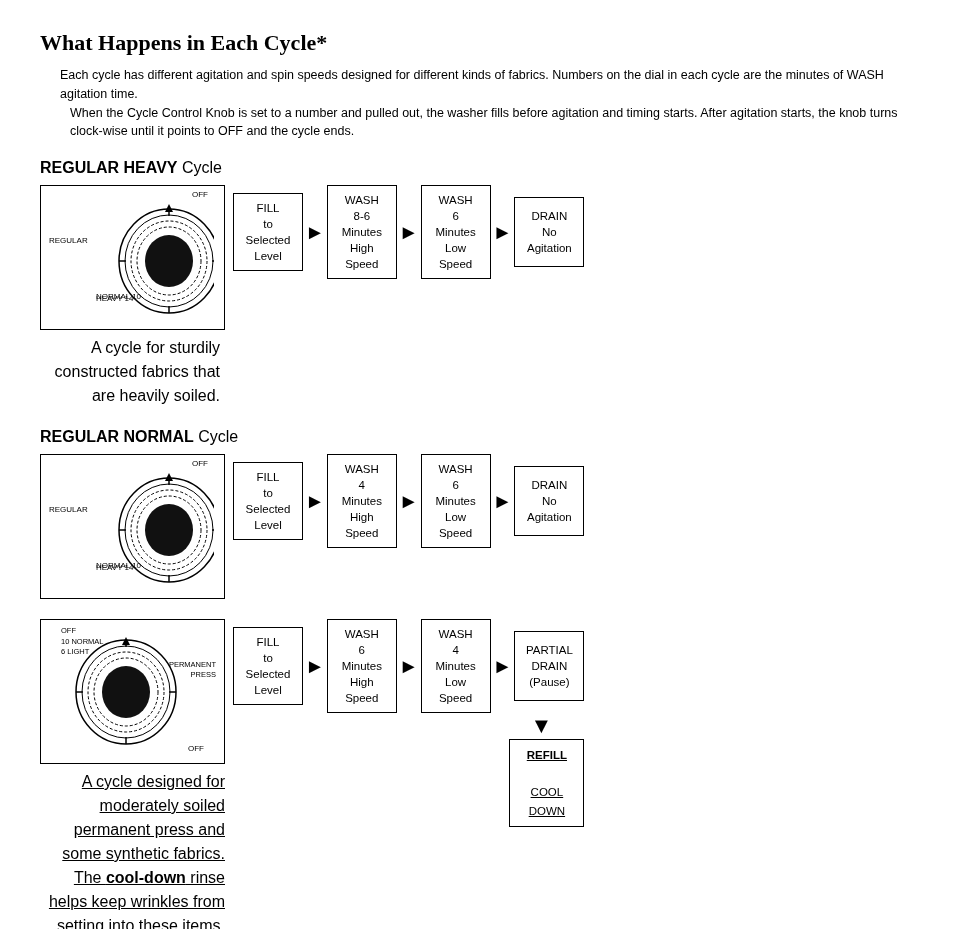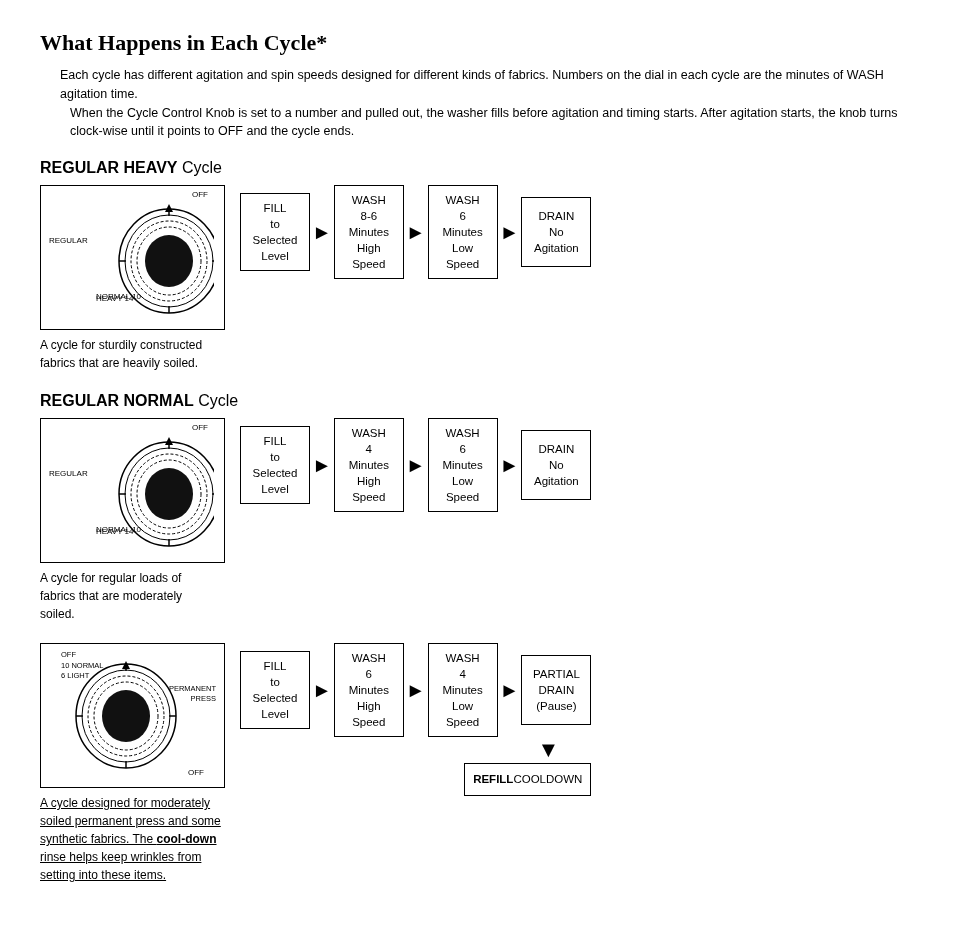--- a/index.html
+++ b/index.html
@@ -41,21 +41,21 @@
     .cycle-title .bold-part {
       font-weight: 900;
       text-transform: uppercase;
     }
     .cycle-title .normal-part {
       font-weight: normal;
     }
     .cycle-row {
       display: flex;
       align-items: flex-start;
-      gap: 15px;
+      gap: 8px;
       margin-bottom: 10px;
     }
     
     .dial-container {
       width: 185px;
       height: 145px;
       border: 1.5px solid #000;
       position: relative;
       flex-shrink: 0;
       background: #fff;
@@ -111,44 +111,47 @@
       align-items: center;
       justify-content: center;
     }
     .flow-arrow {
       font-size: 20px;
       font-weight: bold;
       margin: 0 2px;
       line-height: 1;
     }
     .cycle-desc {
-      font-size: 12px;
+      font-size: 16px;
       line-height: 1.5;
       margin-top: 6px;
       max-width: 180px;
+      text-align: right;
     }
     .perm-row1 {
       display: flex;
       align-items: center;
     }
     .flow-arrow-down {
       font-size: 20px;
       font-weight: bold;
       text-align: center;
       margin-right: 30px;
     }
     .refill-cool-box {
       border: 1.5px solid #000;
       padding: 6px 8px;
       text-align: center;
       font-size: 11.5px;
       line-height: 1.6;
       min-width: 75px;
       display: flex;
+      flex-direction: column;
       align-items: center;
+      text-decoration: underline;
     }
     .dial-perm-labels {
       position: absolute;
       font-size: 7.5px;
       top: 6px;
       left: 20px;
       line-height: 1.4;
     }
   </style>
 </head>
@@ -239,21 +242,20 @@
           <ellipse cx="65" cy="65" rx="38" ry="40" fill="none" stroke="#000" stroke-width="1" stroke-dasharray="3,2"></ellipse>
           <ellipse cx="65" cy="65" rx="32" ry="34" fill="none" stroke="#000" stroke-width="1" stroke-dasharray="3,2"></ellipse>
           <ellipse cx="65" cy="65" rx="24" ry="26" fill="#111"></ellipse>
           <line x1="65" y1="13" x2="65" y2="20" stroke="#000" stroke-width="1.5"></line>
           <line x1="65" y1="110" x2="65" y2="117" stroke="#000" stroke-width="1.5"></line>
           <line x1="15" y1="65" x2="22" y2="65" stroke="#000" stroke-width="1.5"></line>
           <line x1="108" y1="65" x2="115" y2="65" stroke="#000" stroke-width="1.5"></line>
           <polygon points="65,8 61,16 69,16" fill="#000"></polygon>
         </svg>
       </div>
-      <p class="cycle-desc">A cycle for regular loads of fabrics that are moderately soiled.</p>
     </div>
     <div class="flow-container">
       <div class="flow-box">
         <span>FILL</span>
         <span>to</span>
         <span>Selected</span>
         <span>Level</span>
       </div>
       <div class="flow-arrow">►</div>
       <div class="flow-box">

